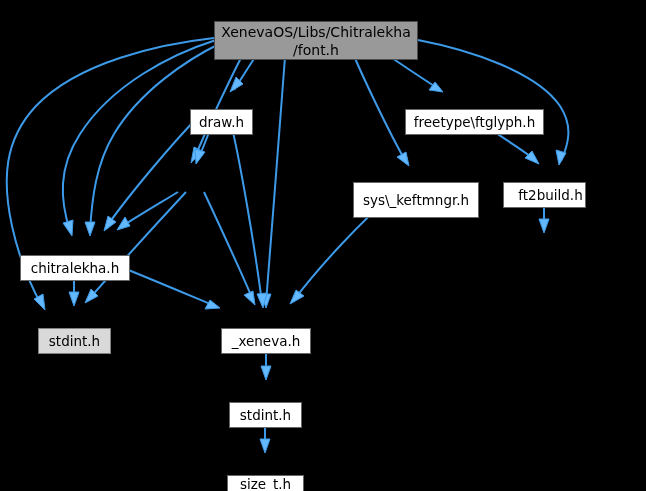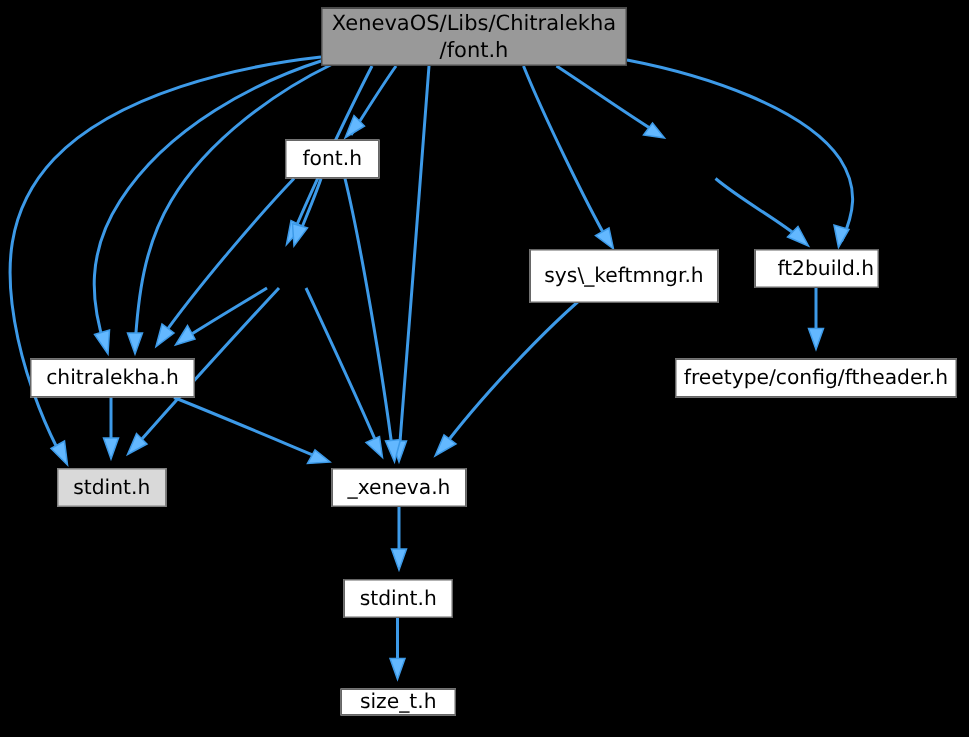--- a/index.html
+++ b/index.html
@@ -39,20 +39,21 @@
     align-items: center;
     justify-content: center;
     text-align: center;
     color: #000000;
     font-size: 13.5px;
     line-height: 16px;
     letter-spacing: 0px;
     border: 1px solid #666666;
     background: #ffffff;
     white-space: pre;
+    margin-top: 16px;
   }
   .node.fill-gray {
     background: #999999;
     border-color: #4d4d4d;
   }
   .node.fill-lightgray {
     background: #d9d9d9;
     border-color: #808080;
   }
   .node.root {
@@ -175,31 +176,31 @@
     <g>
       <path class="edge-path" d="M 265,412 L 265,447"></path>
       <polygon class="edge-head" points="265,453 260,439 270,439"></polygon>
     </g>
 
   </svg>
 
   <div class="node root fill-gray" style="left:214px; top:5px; width:204px; height:39px;">XenevaOS/Libs/Chitralekha
 /font.h</div>
 
-  <div class="node" style="left:190px; top:93px; width:63px; height:26px;">font.h</div>
-
+  <div class="node" style="left:190px; top:93px; width:63px; height:26px;">draw.h</div>
+
+  <div class="node" style="left:405px; top:93px; width:139px; height:26px;">freetype\ftglyph.h</div>
 
 
   <div class="node" style="left:353px; top:166px; width:126px; height:36px;">sys\_keftmngr.h</div>
 
   <div class="node" style="left:503px; top:166px; width:83px; height:26px;padding-left:12px;">ft2build.h</div>
 
   <div class="node" style="left:20px; top:239px; width:110px; height:26px;">chitralekha.h</div>
 
-  <div class="node" style="left:450px; top:239px; width:188px; height:26px;">freetype/config/ftheader.h</div>
 
   <div class="node fill-lightgray" style="left:38px; top:312px; width:73px; height:26px;">stdint.h</div>
 
   <div class="node" style="left:221px; top:312px; width:90px; height:26px;">_xeneva.h</div>
 
   <div class="node" style="left:229px; top:386px; width:73px; height:26px;">stdint.h</div>
 
   <div class="node" style="left:227px; top:459px; width:77px; height:18px;">size_t.h</div>
 
 </div>

